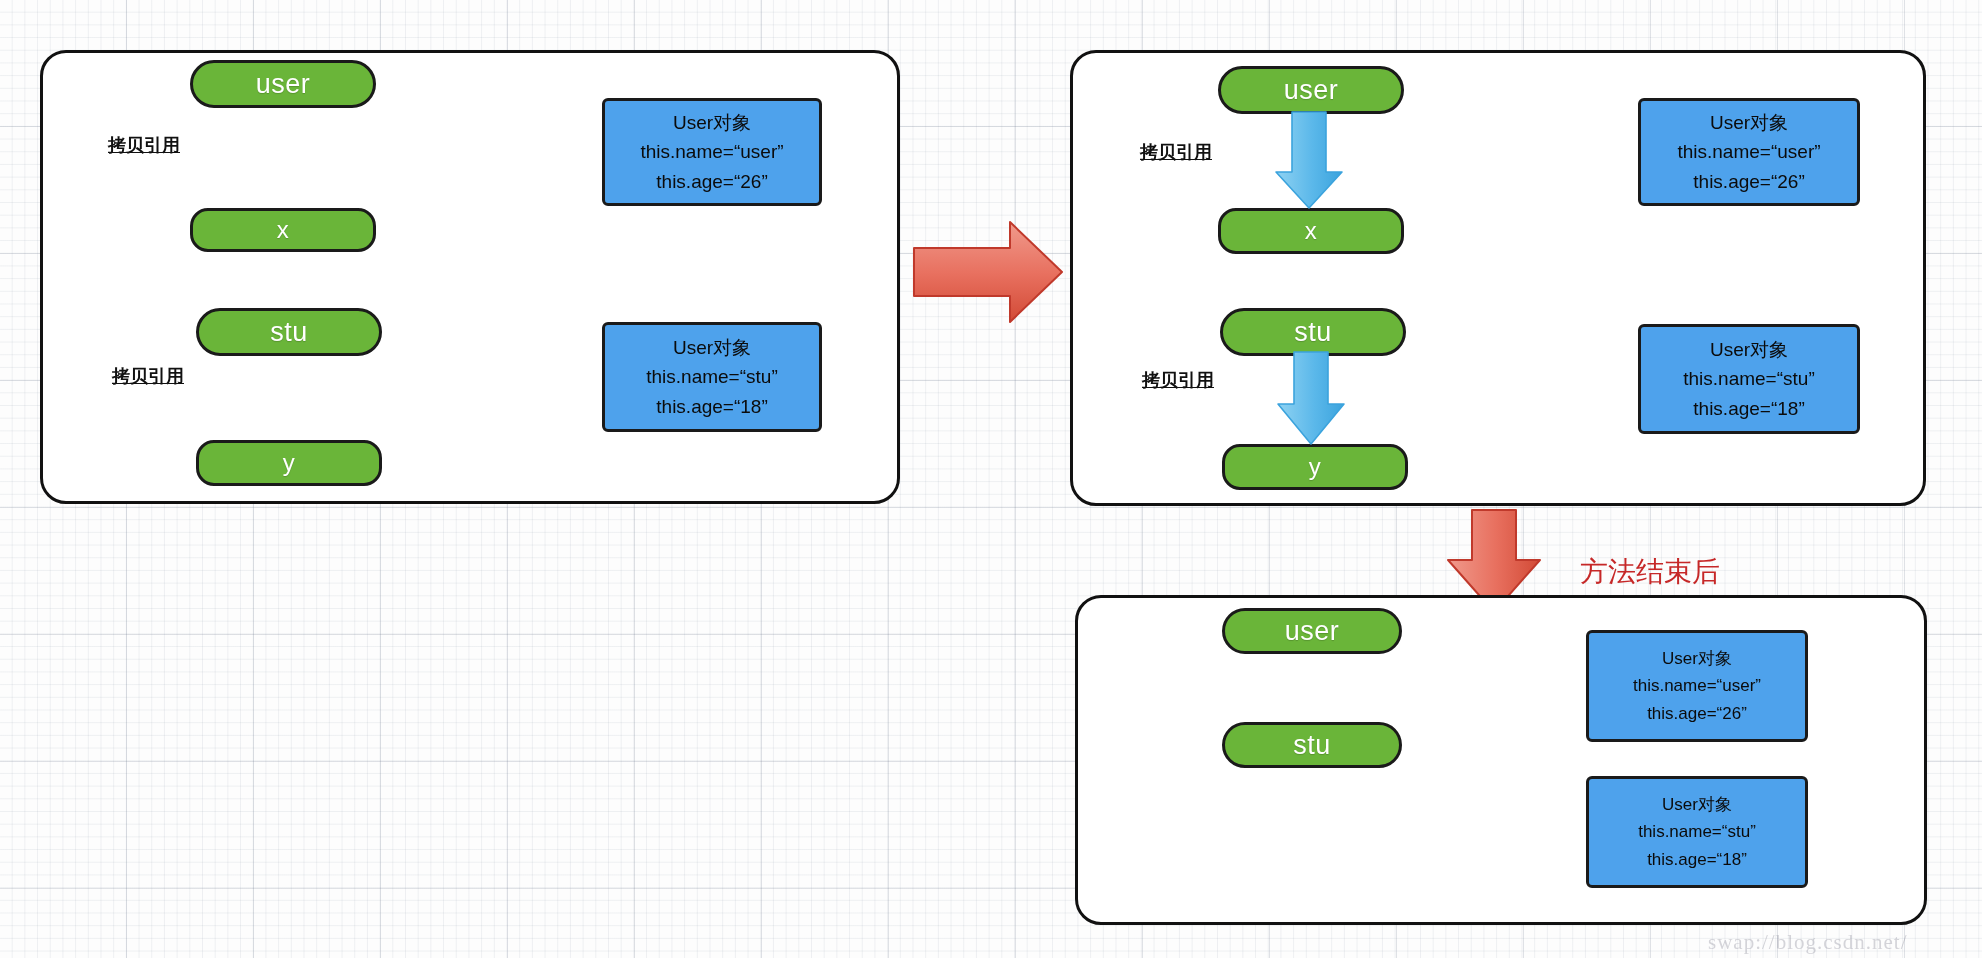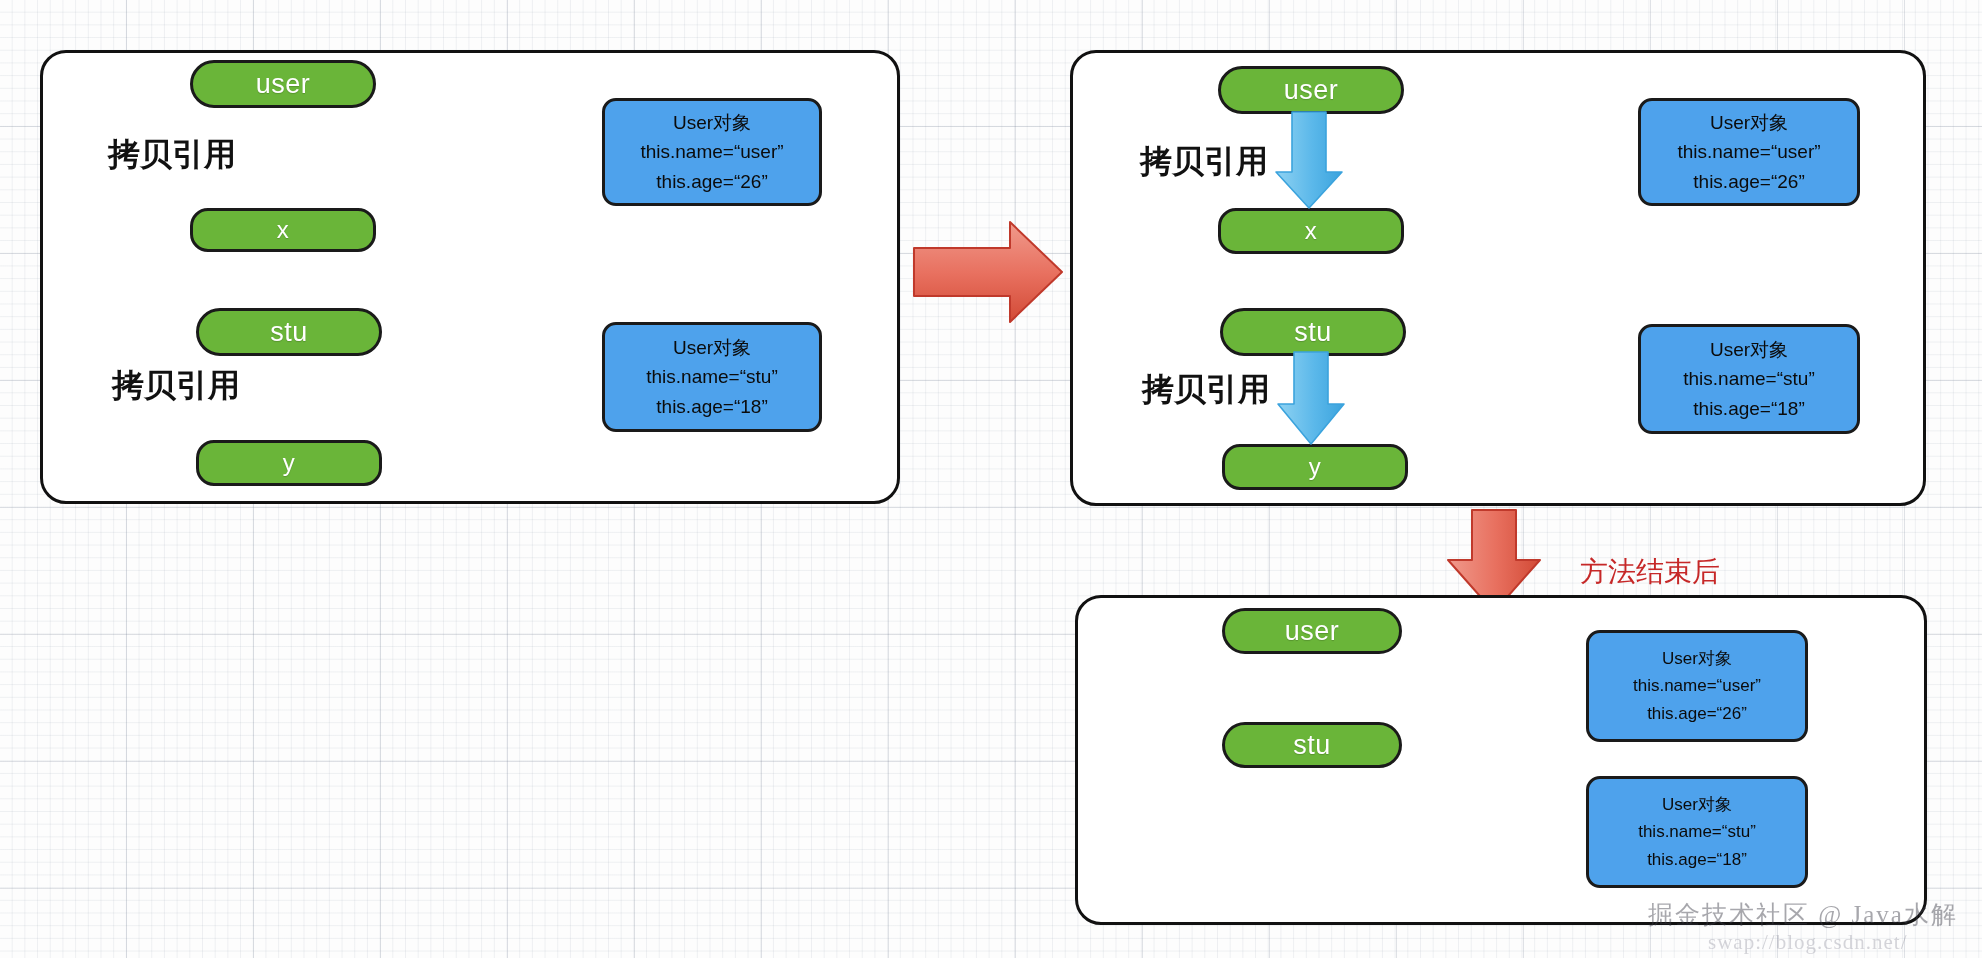--- a/index.html
+++ b/index.html
@@ -53,41 +53,42 @@
     text-shadow: 0 1px 1px rgba(0,0,0,.18);
   }
   .node-green.sm { font-size: 24px; border-radius: 18px; }
 
   
   .node-blue {
     position: absolute;
     box-sizing: border-box;
     background: #4ea2ec;
     border: 3px solid #1a1a1a;
-    border-radius: 14px;
+    border-radius: 6px;
     color: #0b0b0b;
     display: flex;
     flex-direction: column;
     align-items: center;
     justify-content: center;
     font-size: 19px;
     line-height: 1.55;
     text-align: center;
     padding: 6px 8px;
   }
   .node-blue.sm { font-size: 17px; line-height: 1.6; }
   .node-blue div { white-space: nowrap; }
 
   
   .cap {
     position: absolute;
-    font-size: 32px;
+    font-size: 18px;
     color: #111111;
     font-weight: 700;
     white-space: nowrap;
+    text-decoration: underline;
   }
   .cap-red {
     position: absolute;
     color: #c62828;
     font-size: 25px;
     line-height: 1.42;
     text-align: center;
     white-space: nowrap;
   }
 
@@ -294,16 +295,15 @@
     <div>this.name=“user”</div>
     <div>this.age=“26”</div>
   </div>
 
   <div class="node-blue sm" style="left:1586px; top:776px; width:222px; height:112px;">
     <div>User对象</div>
     <div>this.name=“stu”</div>
     <div>this.age=“18”</div>
   </div>
 
-  <div class="wm" style="left:1648px; top:898px;">掘金技术社区 @ Java水解</div>
   <div class="wm2" style="left:1708px; top:930px;">swap://blog.csdn.net/</div>
 
 </div>
 
 </body></html>

